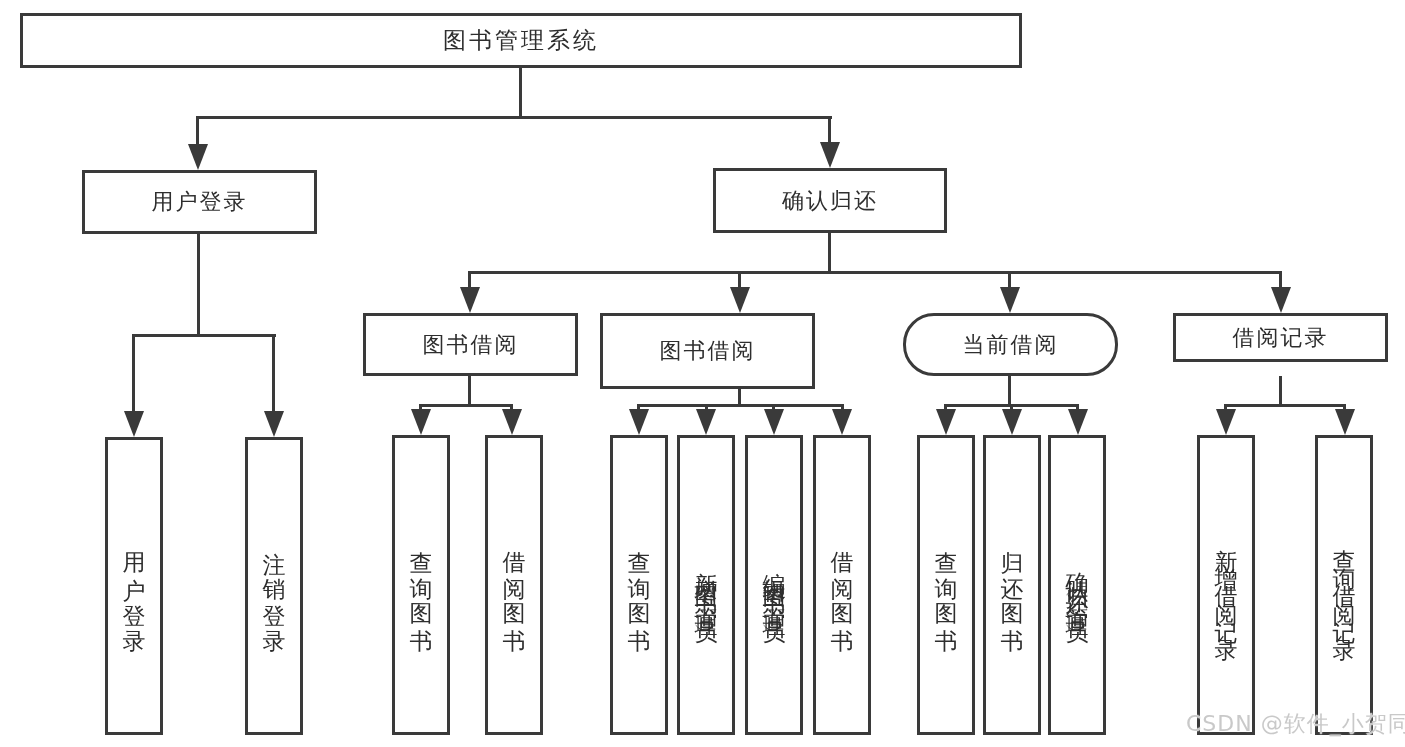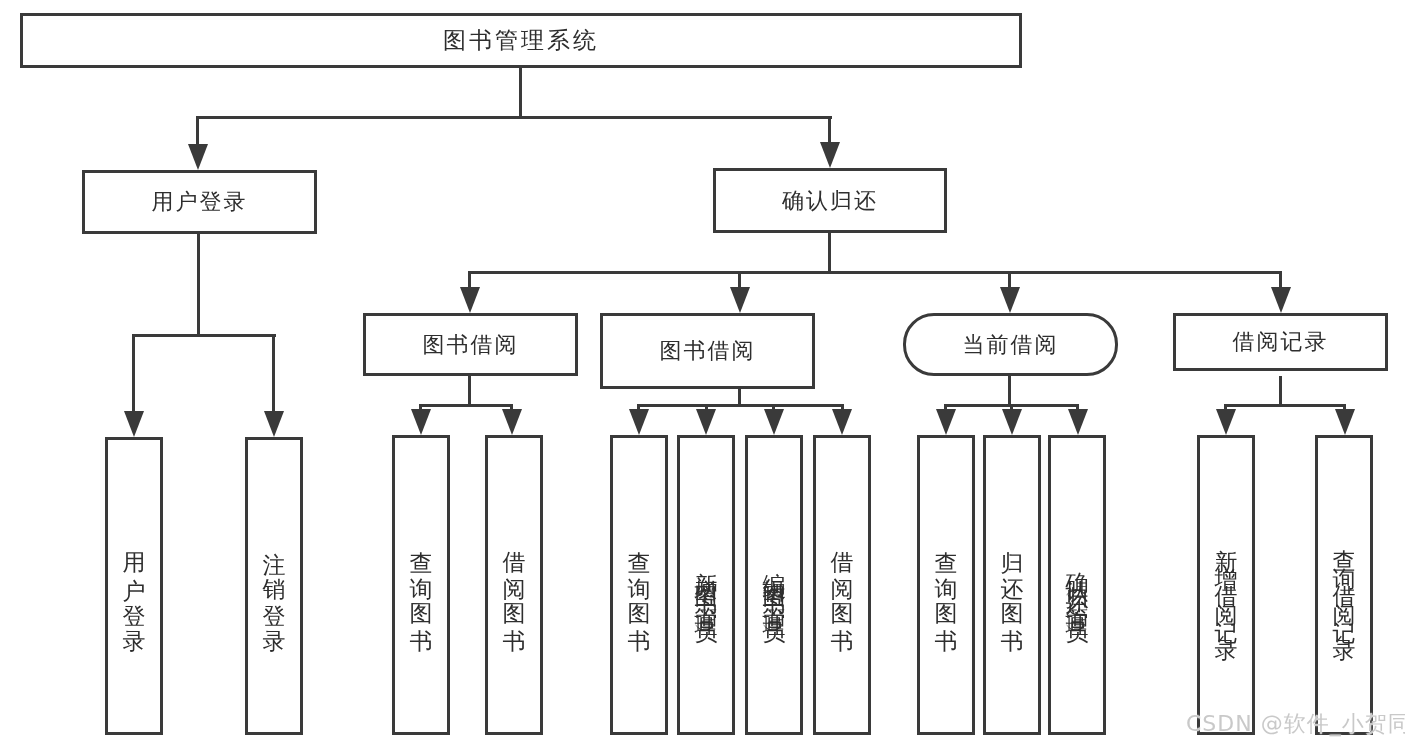--- a/index.html
+++ b/index.html
@@ -116,21 +116,21 @@
 
   <div class="node" style="left:363px;top:313px;width:215px;height:63px;">
     <span class="hlabel">图书借阅</span>
   </div>
   <div class="node" style="left:600px;top:313px;width:215px;height:76px;">
     <span class="hlabel">图书借阅</span>
   </div>
   <div class="node" style="left:903px;top:313px;width:215px;height:63px;border-radius:31px;">
     <span class="hlabel">当前借阅</span>
   </div>
-  <div class="node" style="left:1173px;top:313px;width:215px;height:58px;">
+  <div class="node" style="left:1173px;top:313px;width:215px;height:49px;">
     <span class="hlabel">借阅记录</span>
   </div>
 
   <div class="node leaf" style="left:105px;top:437px;height:298px;">
     <span class="vtext" style="letter-spacing: 26px;">用户登录</span>
   </div>
   <div class="node leaf" style="left:245px;top:437px;height:298px;">
     <span class="vtext" style="letter-spacing: 26px;">注销登录</span>
   </div>
 

